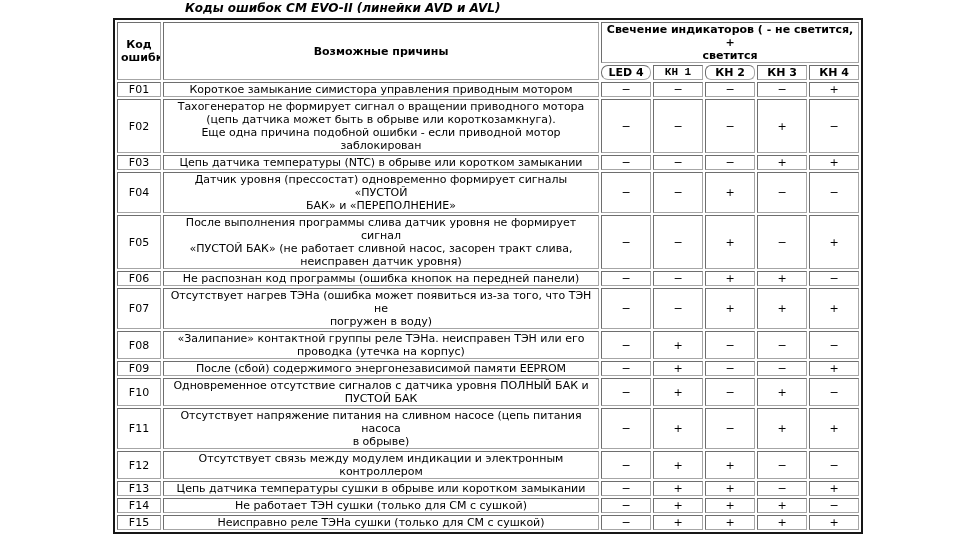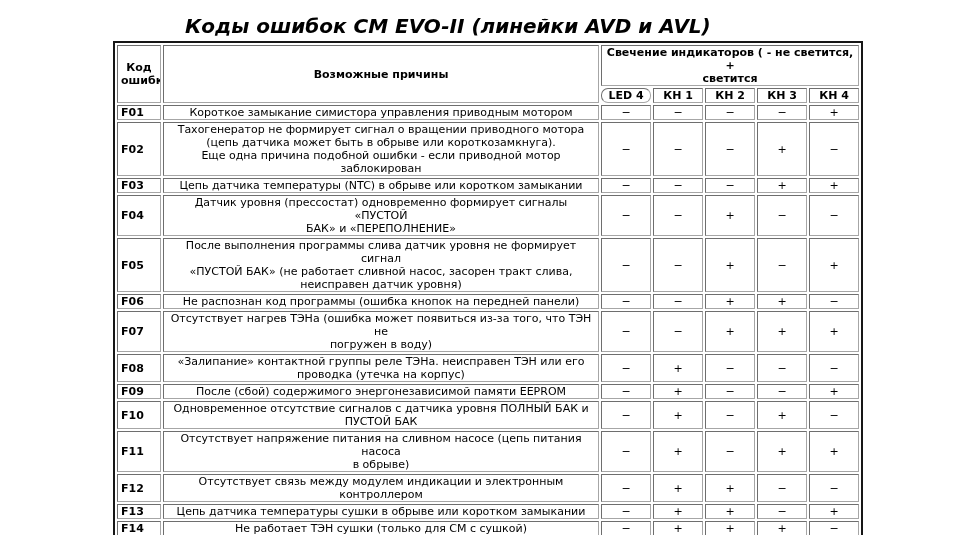--- a/index.html
+++ b/index.html
@@ -2,22 +2,22 @@
 <html><head>
 <meta charset="utf-8">
 <style>
   html,body { margin:0; padding:0; }
   body {
     width:970px; height:535px; background:#ffffff; color:#000;
     font-family:"DejaVu Sans","Liberation Sans",sans-serif;
     overflow:hidden;
   }
   .title {
-    margin:14px 0 3px 185px;
-    font-size:20px; font-weight:bold; font-style:italic;
+    margin:1px 0 3px 185px;
+    font-size:12px; font-weight:bold; font-style:italic;
     white-space:nowrap;
   }
   table.err {
     margin-left:113px;
     width:750px;
     table-layout:fixed;
     border-collapse:separate;
     border-spacing:2px;
     border:2px solid #161616;
     background:#ffffff;
@@ -30,21 +30,21 @@
     line-height:13px;
     vertical-align:middle;
     overflow:hidden;
     background:#ffffff;
   }
   table.err th {
     font-weight:bold;
     text-align:center;
     white-space:pre-line;
   }
-  td.code { font-weight:bold; text-align:left; }
+  td.code { font-weight:normal; text-align:center; }
   td.cause { white-space:pre-line; font-size:10.5px; text-align:center; }
   td.ind  { text-align:center; font-size:11px; }
 </style>
 </head>
 <body>
 
 <div class="title">Коды ошибок СМ EVO-II (линейки AVD и AVL)</div>
 
 <table class="err">
   <colgroup>
@@ -59,22 +59,22 @@
   <thead>
     <tr>
       <th rowspan="2" style="height:43px">Код
 ошибки</th>
       <th rowspan="2">Возможные причины</th>
       <th colspan="5" style="height:26px">Свечение индикаторов ( - не светится, +
 светится</th>
     </tr>
     <tr>
         <th style="height: 13px; border-radius: 7px;">LED 4</th>
-        <th style="height: 13px;">КН 1</th>
-        <th style="height: 13px;">КН 2</th>
+        <th style="height: 13px; font-family: Liberation Mono, monospace;">КН 1</th>
+        <th style="height: 13px; border-radius: 6px;">КН 2</th>
         <th style="height: 13px;">КН 3</th>
         <th style="height: 13px;">КН 4</th>
       </tr>
   </thead>
   <tbody>
       <tr>
         <td class="code">F01</td>
         <td class="cause">Короткое замыкание симистора управления приводным мотором</td>
         <td class="ind">−</td>
         <td class="ind">−</td>

